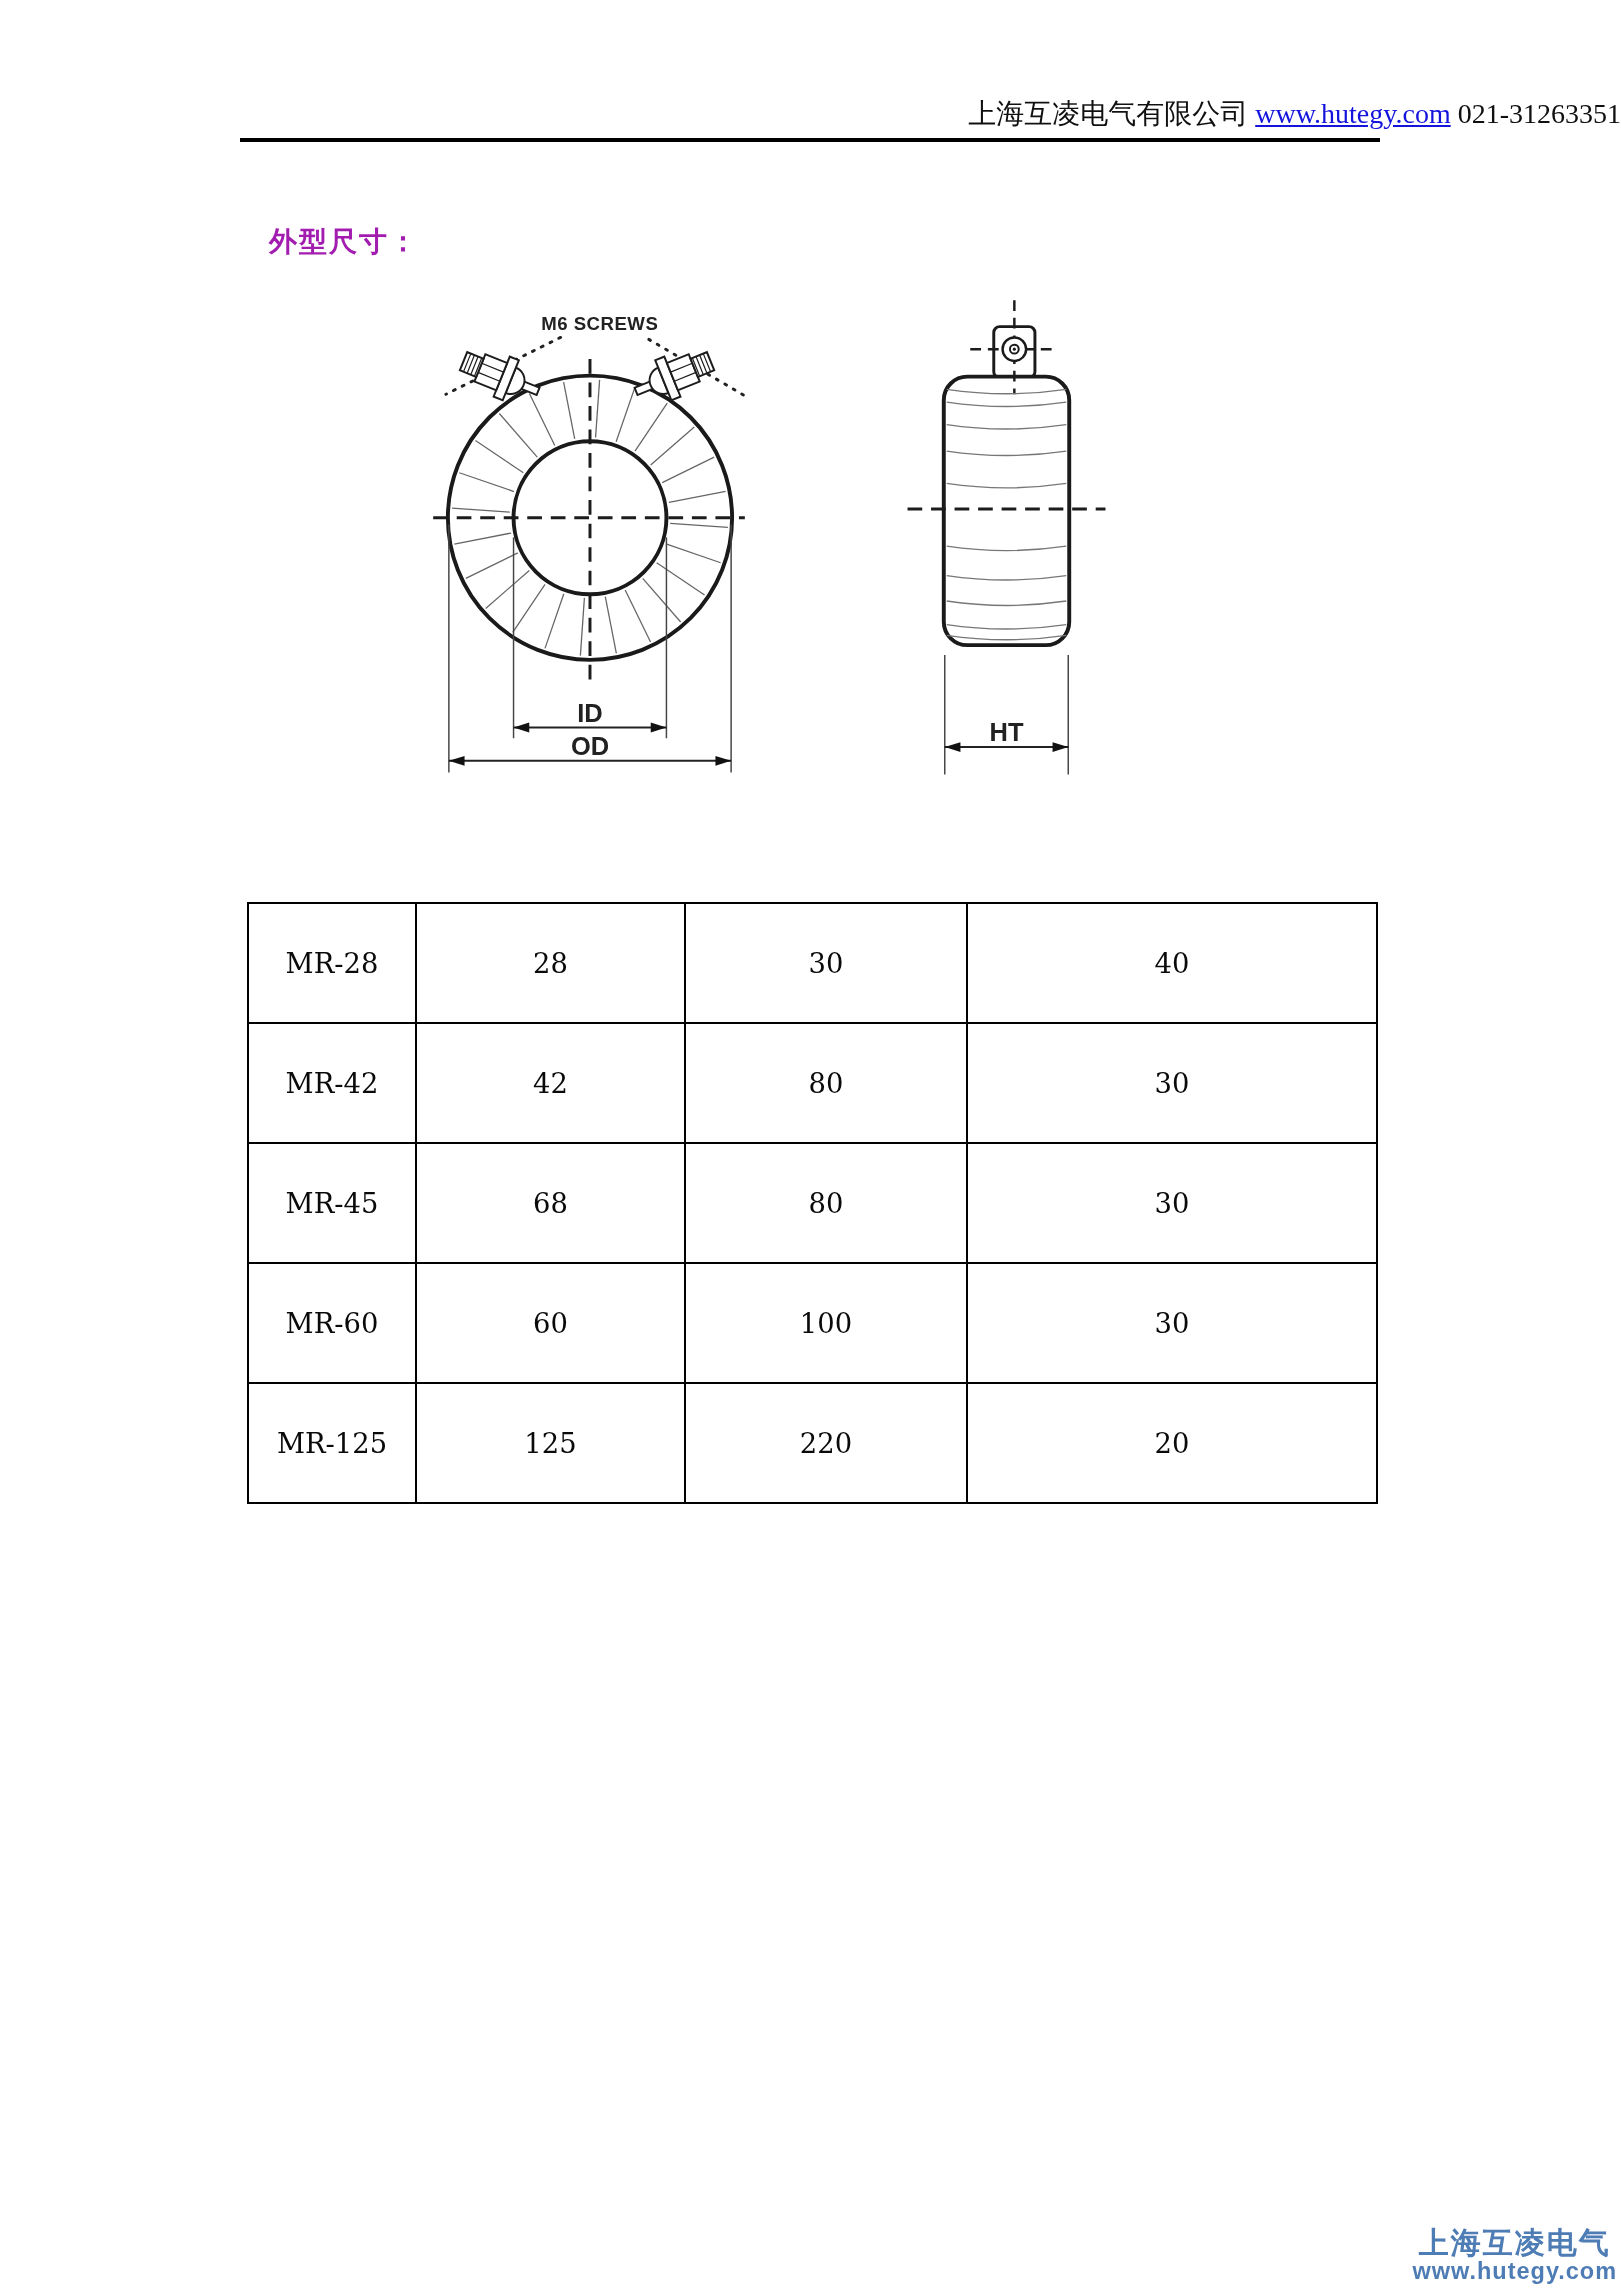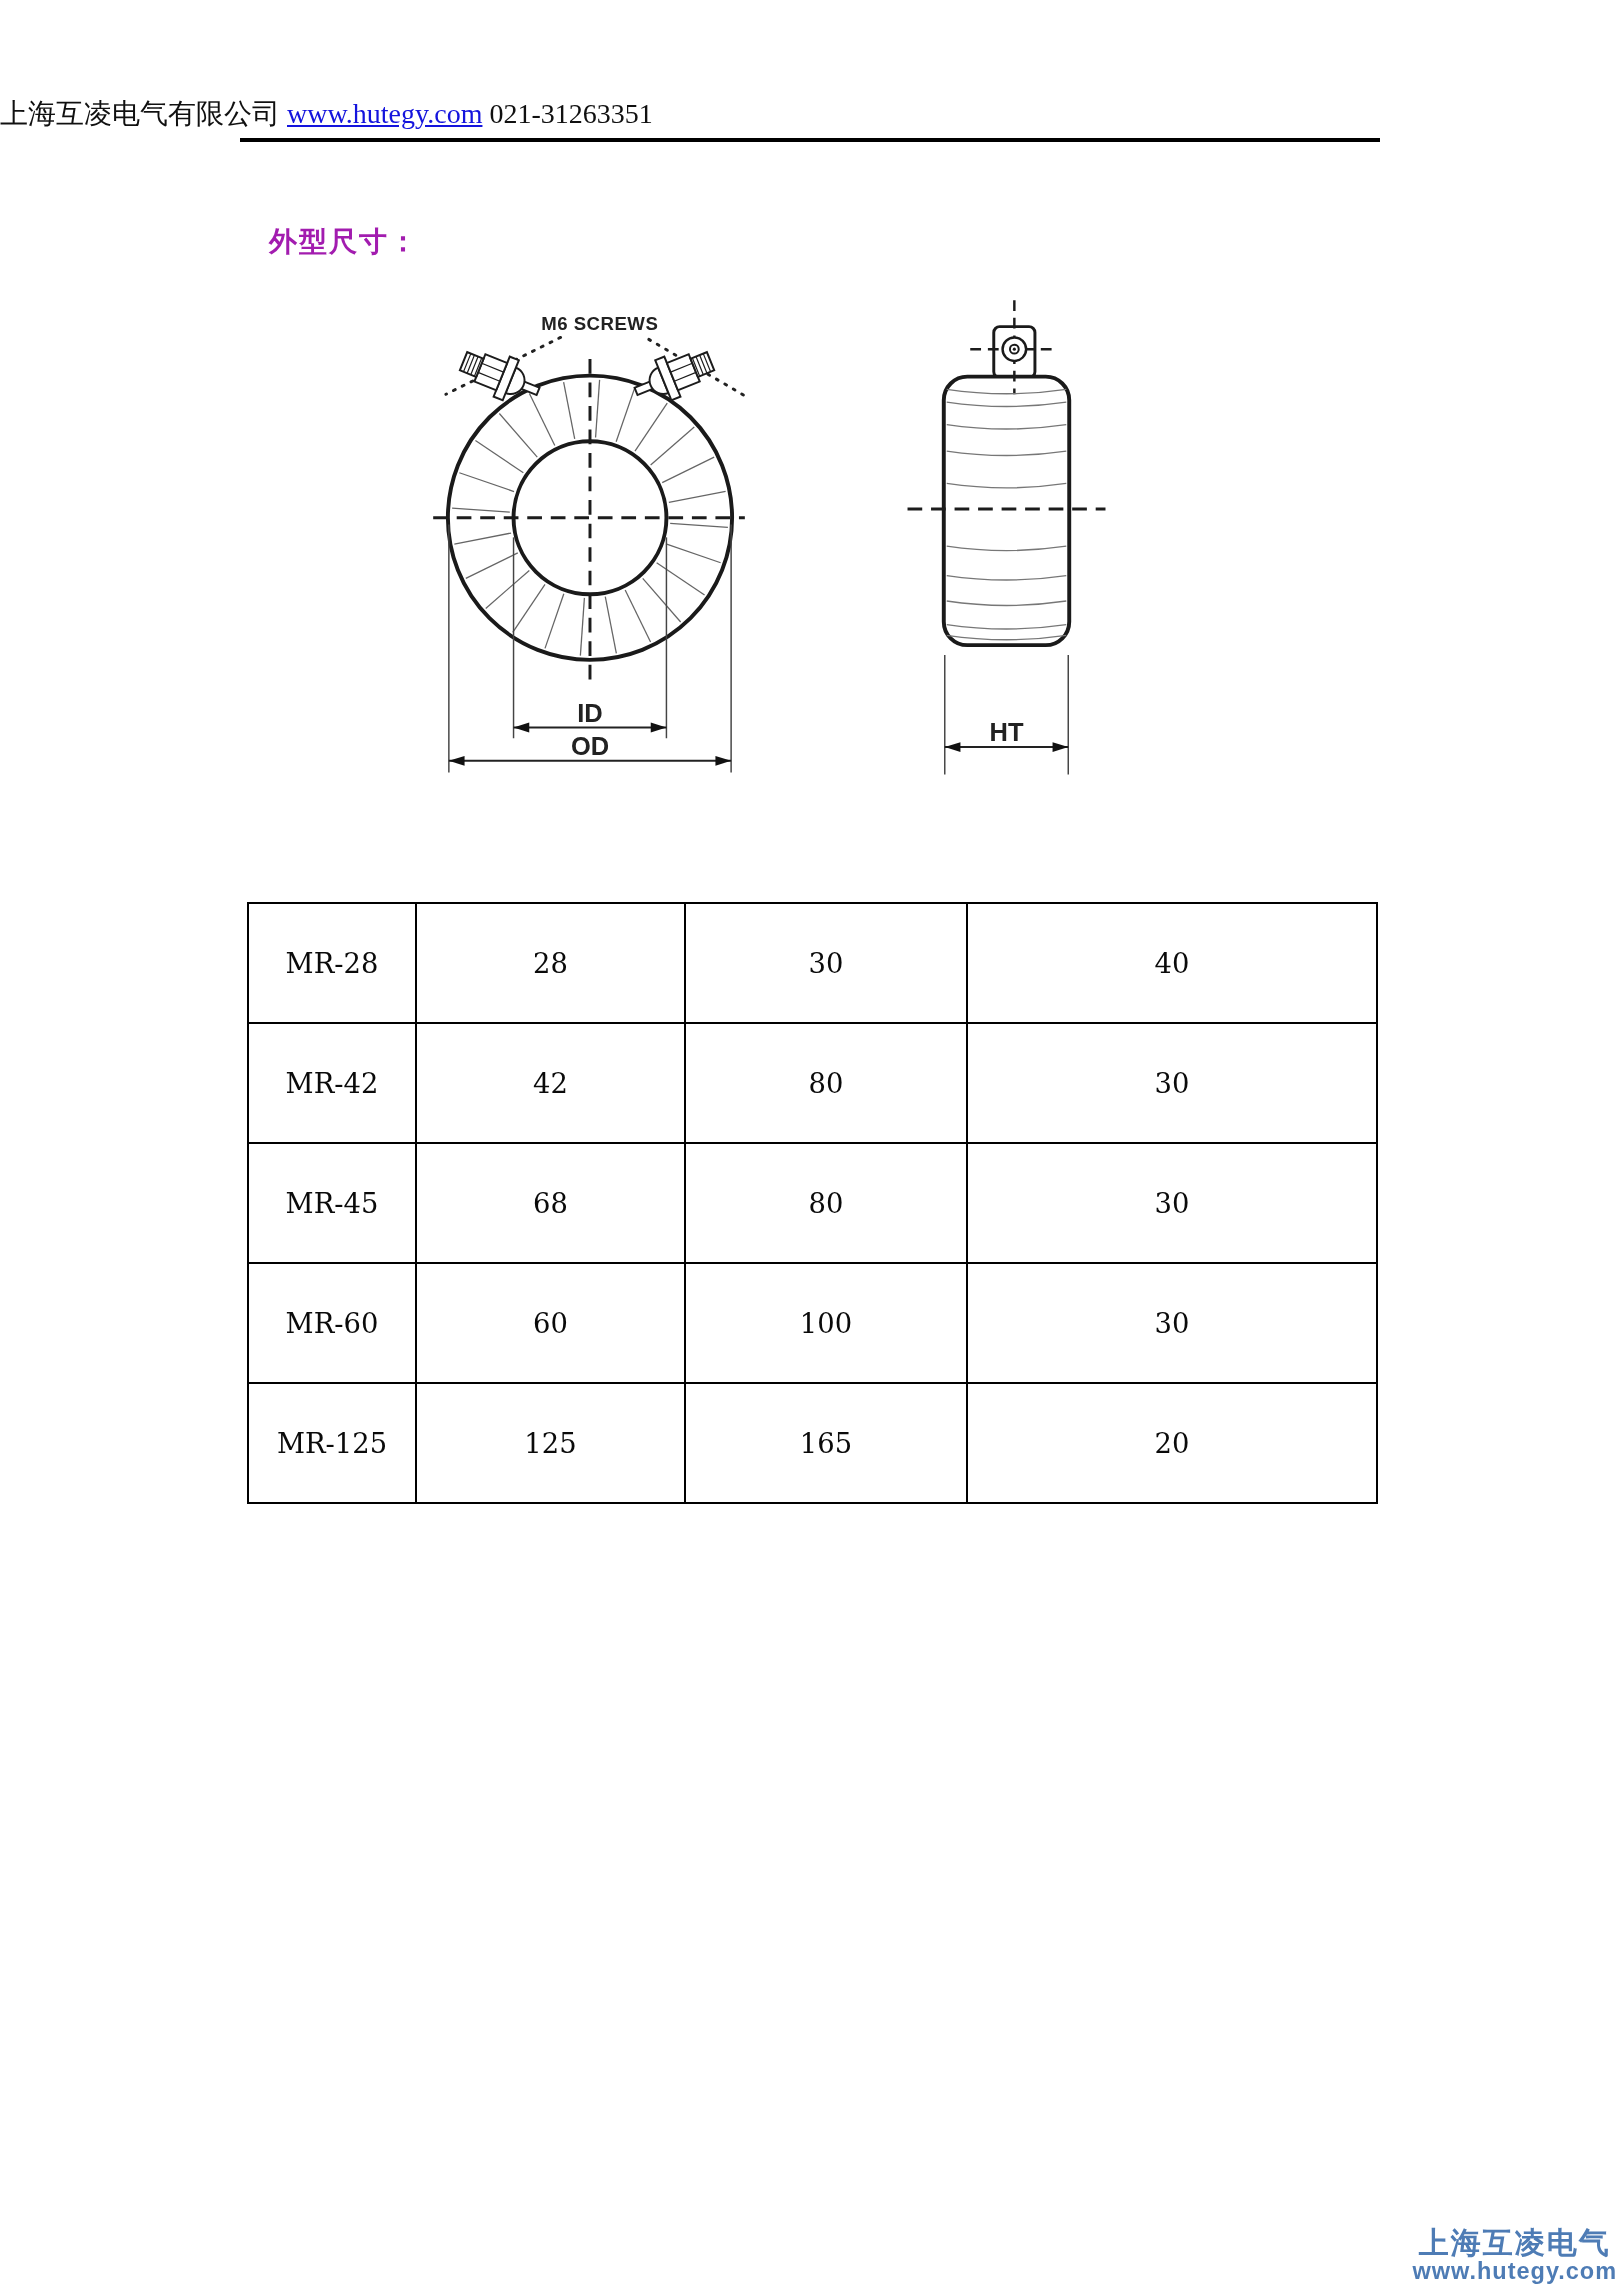--- a/index.html
+++ b/index.html
@@ -1,19 +1,19 @@
 <!DOCTYPE html>
 <html><head>
 <meta charset="utf-8">
 <style>
   html,body{margin:0;padding:0;background:#e8e8e8;}
   .page{position:relative;width:1621px;height:2293px;background:#ffffff;margin:0 auto;
         font-family:"Liberation Serif",serif;overflow:hidden;}
   
-  .doc-header{position:absolute;top:95px;left:0;width:100%;text-align:left;
+  .doc-header{position:absolute;top:95px;left:0;width:100%;text-align:right;
               font-size:28px;color:#101010;white-space:nowrap;}
   .doc-header a{color:#1414dd;text-decoration:underline;}
   .header-rule{position:absolute;top:138px;left:240px;width:1140px;height:3.9px;background:#000;}
   
   .section-title{position:absolute;top:223px;left:269px;font-family:"Liberation Sans",sans-serif;
                  font-weight:bold;font-size:28px;color:#a21caf;letter-spacing:2px;}
   
   .drawing{position:absolute;top:0;left:0;pointer-events:none;}
   
   .spec-table{position:absolute;top:902px;left:247px;border-collapse:collapse;
@@ -203,21 +203,21 @@
     </tr>
     <tr class="data">
       <td>MR-60</td>
       <td>60</td>
       <td>100</td>
       <td>30</td>
     </tr>
     <tr class="data">
       <td>MR-125</td>
       <td>125</td>
-      <td>165</td>
+      <td>220</td>
       <td>20</td>
     </tr>
   </tbody>
     </table>
 
   <div class="footer-logo">
     <div class="l1">上海互凌电气</div>
     <div class="l2">www.hutegy.com</div>
   </div>
 

